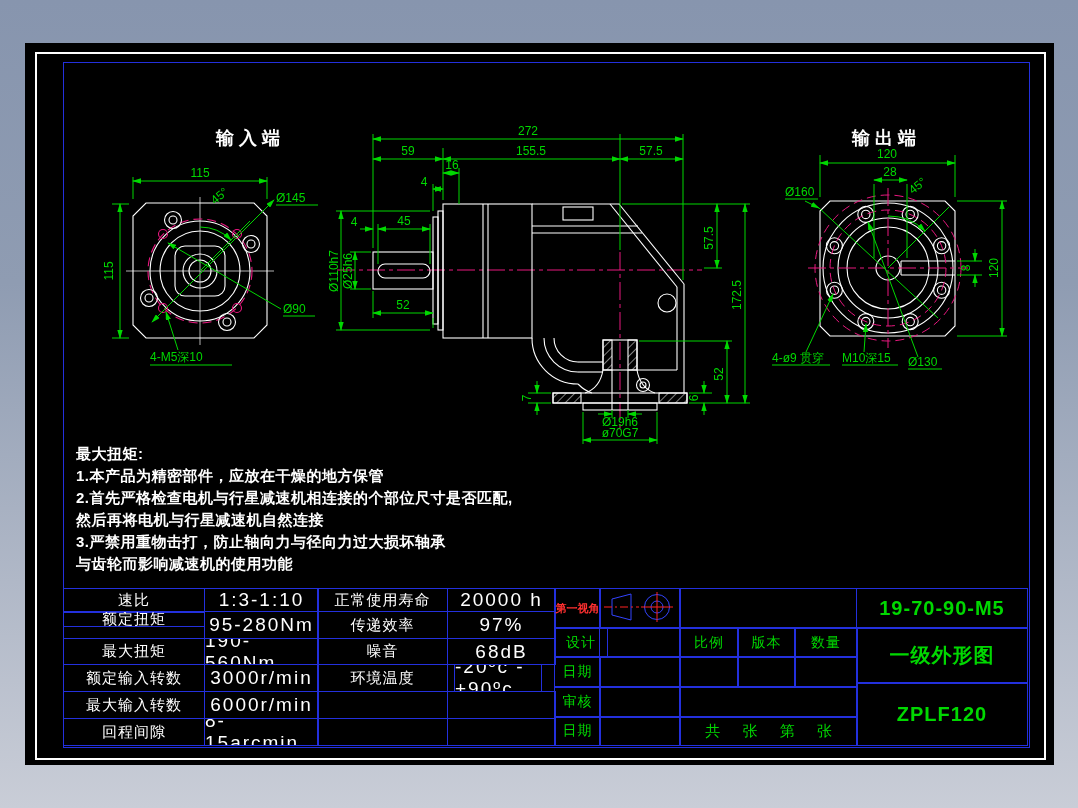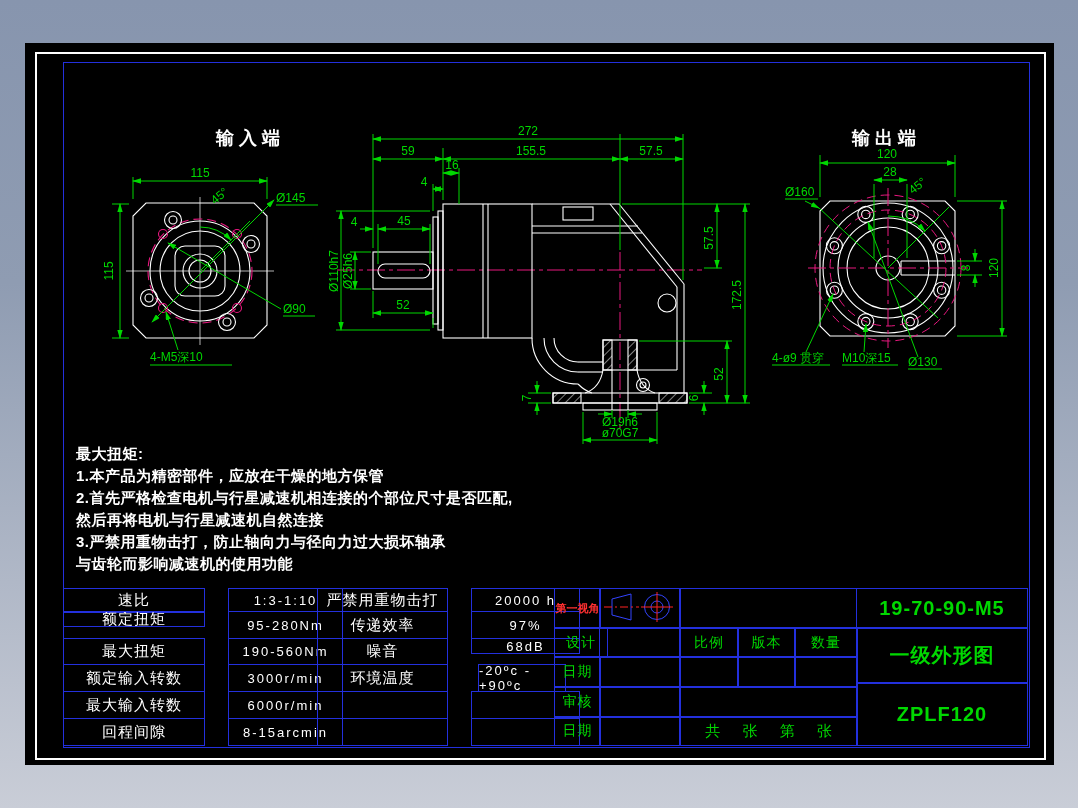--- a/index.html
+++ b/index.html
@@ -9,21 +9,21 @@
   .canvas{position:absolute;left:25px;top:43px;width:1029px;height:722px;background:#000;}
   .fwhite{position:absolute;left:35px;top:52px;width:1007px;height:704px;border:2px solid #fff;}
   .fblue{position:absolute;left:63px;top:62px;width:965px;height:684px;border:1px solid #2330dd;}
   .dwg{position:absolute;left:0;top:0;z-index:5;}
   .vtitle{position:absolute;z-index:6;color:#fff;font-size:18px;font-weight:700;letter-spacing:5px;}
   .notes{position:absolute;left:76px;top:443px;z-index:6;color:#fff;font-size:15px;
     font-weight:600;line-height:22px;letter-spacing:0.5px;white-space:nowrap;}
   .cell{position:absolute;z-index:4;border:1px solid #2330dd;display:flex;
     align-items:center;justify-content:center;box-sizing:border-box;overflow:hidden;}
   .lab{color:#fff;font-size:15px;letter-spacing:1px;}
-  .val{color:#fff;font-size:13px;letter-spacing:2px;margin-left:24px;}
+  .val{color:#fff;font-size:19px;letter-spacing:2px;}
   .grn{color:#00d800;font-size:14px;letter-spacing:1px;}
   .red{color:#ff3030;font-size:11px;font-weight:700;}
   .big{color:#00d800;font-size:20px;letter-spacing:1px;font-weight:bold;}
   .sheet{justify-content:space-around;padding:0 14px;}
   .sheet span{color:#00d800;font-size:15px;}
   svg text{fill:#00d800;font-size:12px;font-family:"Liberation Sans",sans-serif;}
 </style>
 </head>
 <body>
 
@@ -50,26 +50,26 @@
   <div class="cell val" style="left:204px;top:611px;width:115px;height:28px">95-280Nm</div>
   <div class="cell lab" style="left:63px;top:638px;width:142px;height:27px">最大扭矩</div>
   <div class="cell val" style="left:204px;top:638px;width:115px;height:27px">190-560Nm</div>
   <div class="cell lab" style="left:63px;top:664px;width:142px;height:28px">额定输入转数</div>
   <div class="cell val" style="left:204px;top:664px;width:115px;height:28px">3000r/min</div>
   <div class="cell lab" style="left:63px;top:691px;width:142px;height:28px">最大输入转数</div>
   <div class="cell val" style="left:204px;top:691px;width:115px;height:28px">6000r/min</div>
   <div class="cell lab" style="left:63px;top:718px;width:142px;height:28px">回程间隙</div>
   <div class="cell val" style="left:204px;top:718px;width:115px;height:28px">8-15arcmin</div>
 
-  <div class="cell lab" style="left:317px;top:588px;width:131px;height:24px">严禁用重物击打</div>
+  <div class="cell lab" style="left:317px;top:588px;width:131px;height:24px">正常使用寿命</div>
   <div class="cell val" style="left:447px;top:588px;width:109px;height:24px">20000 h</div>
   <div class="cell lab" style="left:317px;top:611px;width:131px;height:28px">传递效率</div>
   <div class="cell val" style="left:447px;top:611px;width:109px;height:28px">97%</div>
   <div class="cell lab" style="left:317px;top:638px;width:131px;height:27px">噪音</div>
-  <div class="cell val" style="left:447px;top:638px;width:109px;height:16px">68dB</div>
+  <div class="cell val" style="left:447px;top:638px;width:109px;height:27px">68dB</div>
   <div class="cell lab" style="left:317px;top:664px;width:131px;height:28px">环境温度</div>
   <div class="cell val" style="left:454px;top:664px;width:88px;height:28px">-20ºc - +90ºc</div>
   <div class="cell lab" style="left:317px;top:691px;width:131px;height:28px"></div>
   <div class="cell val" style="left:447px;top:691px;width:109px;height:28px"></div>
   <div class="cell lab" style="left:317px;top:718px;width:131px;height:28px"></div>
   <div class="cell val" style="left:447px;top:718px;width:109px;height:28px"></div>
 
   <div class="cell red" style="left:554px;top:588px;width:47px;height:41px">第一视角</div>
   <div class="cell" style="left:599px;top:588px;width:82px;height:41px"></div>
   <div class="cell" style="left:679px;top:588px;width:178px;height:41px"></div>

